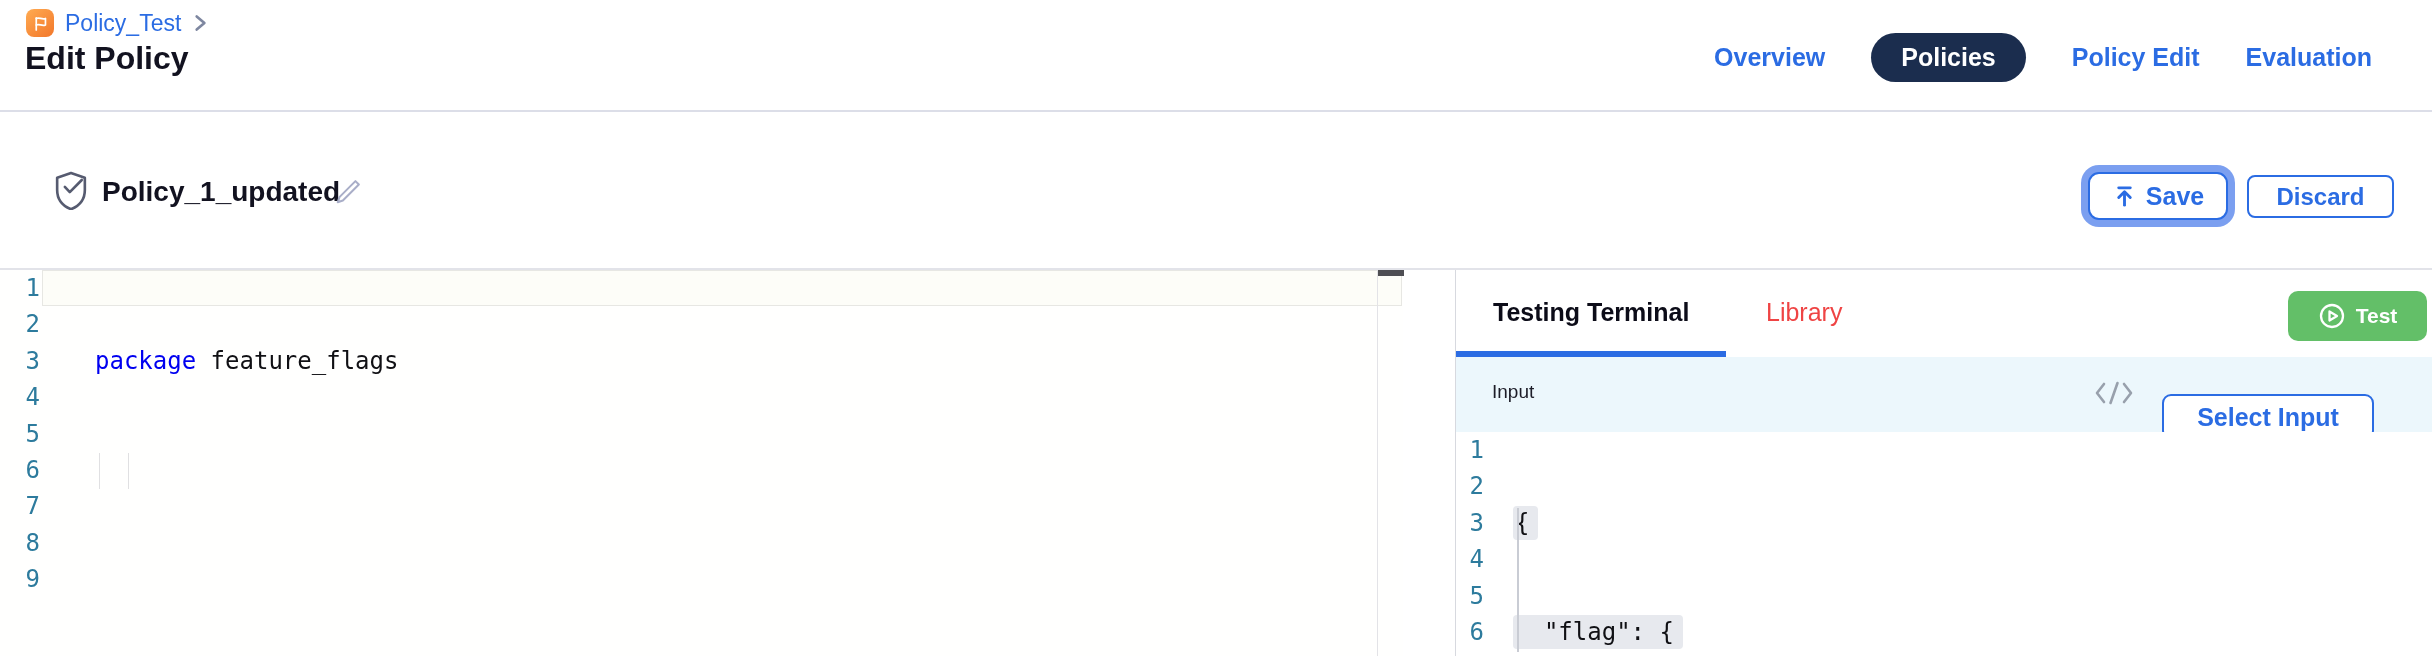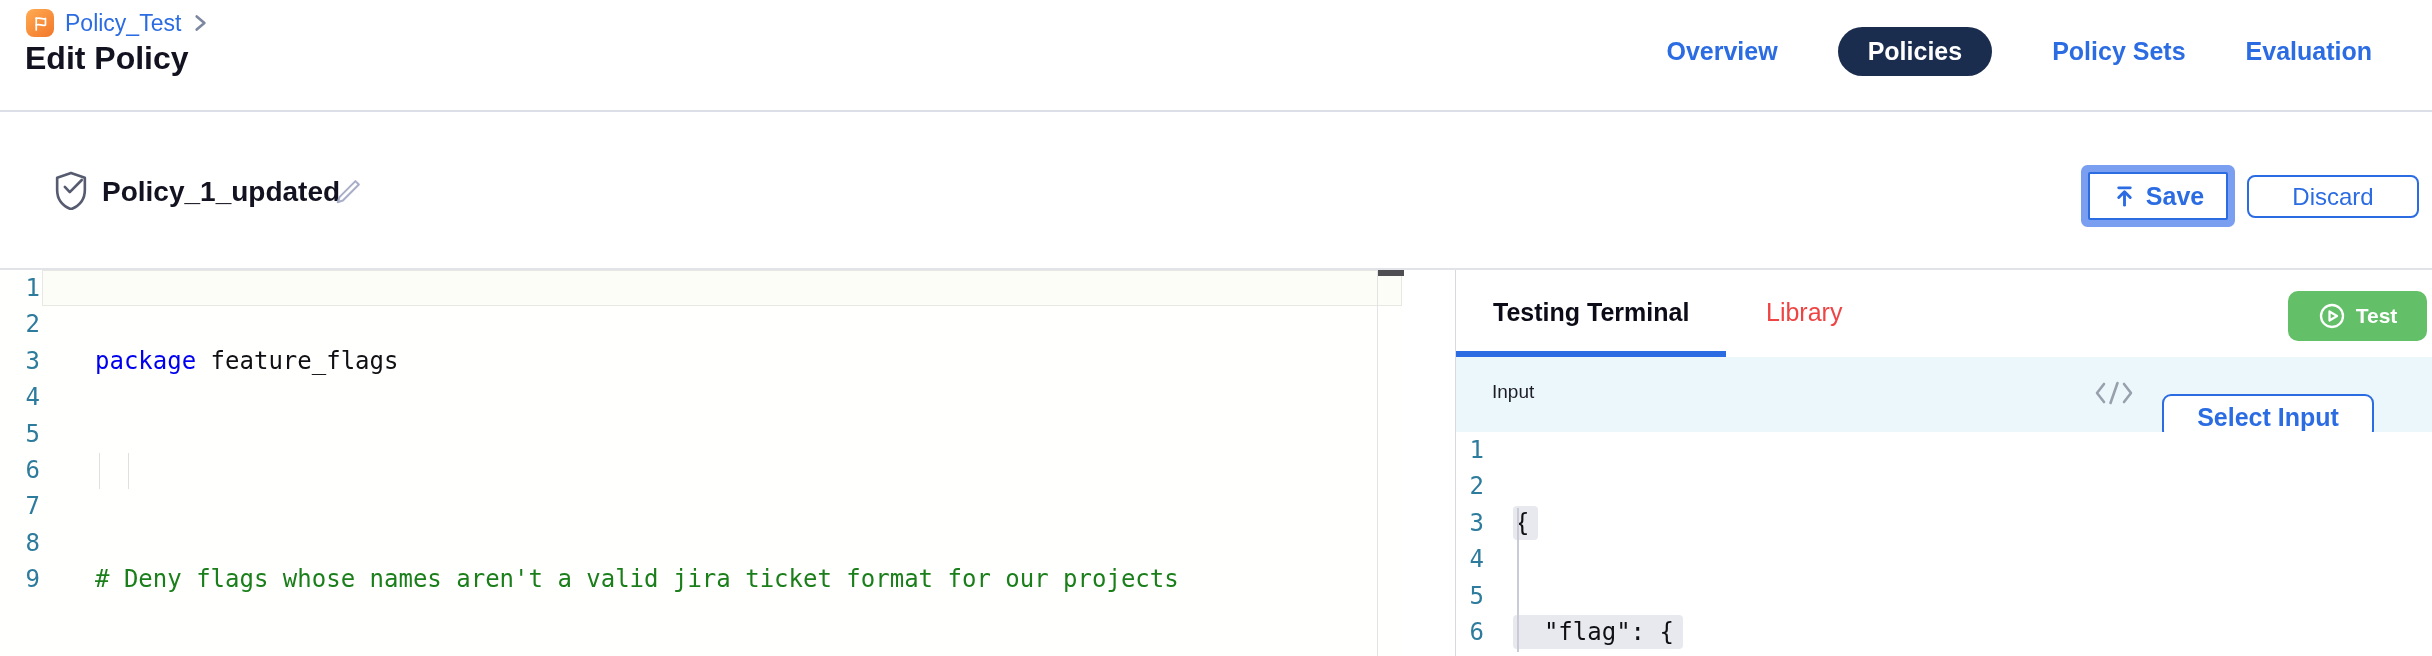--- a/index.html
+++ b/index.html
@@ -7,35 +7,35 @@
   .app {
     position:relative; width:2432px; height:656px; overflow:hidden;
     background:#ffffff; font-family:"Liberation Sans", sans-serif; color:#15151f;
   }
   
   .breadcrumb { position:absolute; top:9px; left:26px; display:flex; align-items:center; gap:11px; }
   .ff-icon { width:28px; height:28px; border-radius:8px; background:linear-gradient(140deg,#ffab52,#f2772a);
              display:flex; align-items:center; justify-content:center; }
   .crumb-link { color:#2b6ce3; font-size:23px; font-weight:500; text-decoration:none; cursor:pointer; }
   .page-title { position:absolute; top:40px; left:25px; font-size:32px; font-weight:700; color:#121220; }
-  .top-nav { position:absolute; top:22px; right:60px; height:58px; display:flex; align-items:center; gap:60px; }
+  .top-nav { position:absolute; top:28px; right:60px; height:58px; display:flex; align-items:center; gap:46px; }
   .nav-link { color:#2b6ce3; font-size:25px; font-weight:600; cursor:pointer; }
   .nav-pill { background:#1b2d4e; color:#ffffff; font-size:25px; font-weight:600; padding:10px 30px;
               border-radius:30px; cursor:pointer; }
   .header-divider { position:absolute; top:110px; left:0; width:2432px; height:2px; background:#dcdee8; }
   
   .shield { position:absolute; top:170px; left:52px; }
   .policy-name { position:absolute; top:176px; left:102px; font-size:28px; font-weight:700; color:#121220; }
   .pencil { position:absolute; top:176px; left:332px; cursor:pointer; }
   .save-btn { position:absolute; top:172px; left:2088px; width:140px; height:48px; background:#ffffff;
-              border:2.5px solid #2b6ce3; border-radius:2px; box-shadow:0 0 0 7px #7b9ff0;
+              border:2.5px solid #2b6ce3; border-radius:11px; box-shadow:0 0 0 7px #7b9ff0;
               display:flex; align-items:center; justify-content:center; gap:9px;
               color:#2b6ce3; font-size:25px; font-weight:700; cursor:pointer; font-family:inherit; }
-  .discard-btn { position:absolute; top:175px; left:2247px; width:172px; height:43px; background:#ffffff;
-              border:2px solid #2b6ce3; border-radius:8px; color:#2b6ce3; font-size:24px; font-weight:400;
+  .discard-btn { position:absolute; top:175px; left:2247px; width:147px; height:43px; background:#ffffff;
+              border:2px solid #2b6ce3; border-radius:8px; color:#2b6ce3; font-size:24px; font-weight:700;
               cursor:pointer; font-family:inherit; }
   
   .workspace-top { position:absolute; top:268px; left:0; width:2432px; height:2px; background:#e2e3e9; }
   .mono { font-family:"DejaVu Sans Mono", monospace; font-size:24px; line-height:36.4px; }
   
   .code-editor { position:absolute; top:270px; left:0; width:1403px; height:386px; background:#fffffe; cursor:text; }
   .cur-line { position:absolute; top:0; left:42px; width:1360px; height:36px; background:#fdfdf8; border:1px solid #e7e7e3; }
   .ed-gutter { position:absolute; top:0; left:0; width:40px; text-align:right; color:#2d7b9d; }
   .ed-gutter div { height:36.4px; }
   .ed-content { position:absolute; top:0; left:95px; white-space:pre; color:#101014; }
@@ -88,21 +88,21 @@
       <svg width="16" height="22" viewBox="0 0 14 20" fill="none" stroke="#7e87a0" stroke-width="2.4" stroke-linecap="round" stroke-linejoin="round">
           <polyline points="4,4 11,10 4,16"></polyline>
         </svg>
     </span>
   </div>
   <div class="page-title">Edit Policy</div>
 
   <nav class="top-nav">
     <a class="nav-link">Overview</a>
     <a class="nav-pill">Policies</a>
-    <a class="nav-link">Policy Sets</a>
+    <a class="nav-link">Policy Edit</a>
     <a class="nav-link">Evaluation</a>
   </nav>
   <div class="header-divider"></div>
 
   <span class="shield">
     <svg width="38" height="40" viewBox="0 0 24 26" fill="none" stroke="#565b70" stroke-width="1.7" stroke-linecap="round" stroke-linejoin="round">
       <path d="M12 2 L21 5 V13 c0 6.5 -4 10.5 -9 12.5 C7 23.5 3 19.5 3 13 V5 Z"></path>
       <path d="M8 11 l3.2 3.4 L19 6.5"></path>
     </svg>
   </span>
@@ -136,21 +136,20 @@
         <div>4</div>
       <div>5</div>
         <div>6</div>
       <div>7</div>
         <div>8</div>
       <div>9</div>
     </div>
     <div class="ed-content">
       <div class="code-line"><span class="tok kw">package</span><span class="tok"> feature_flags</span></div>
       <div class="code-line"></div>
-      <div class="code-line"><span class="tok cm"># Deny flags whose names aren't a valid jira ticket format for our projects</span></div>
       
       
       
       
       
       
     </div>
     <div class="guide g1"></div>
     <div class="guide g2"></div>
   </div>

